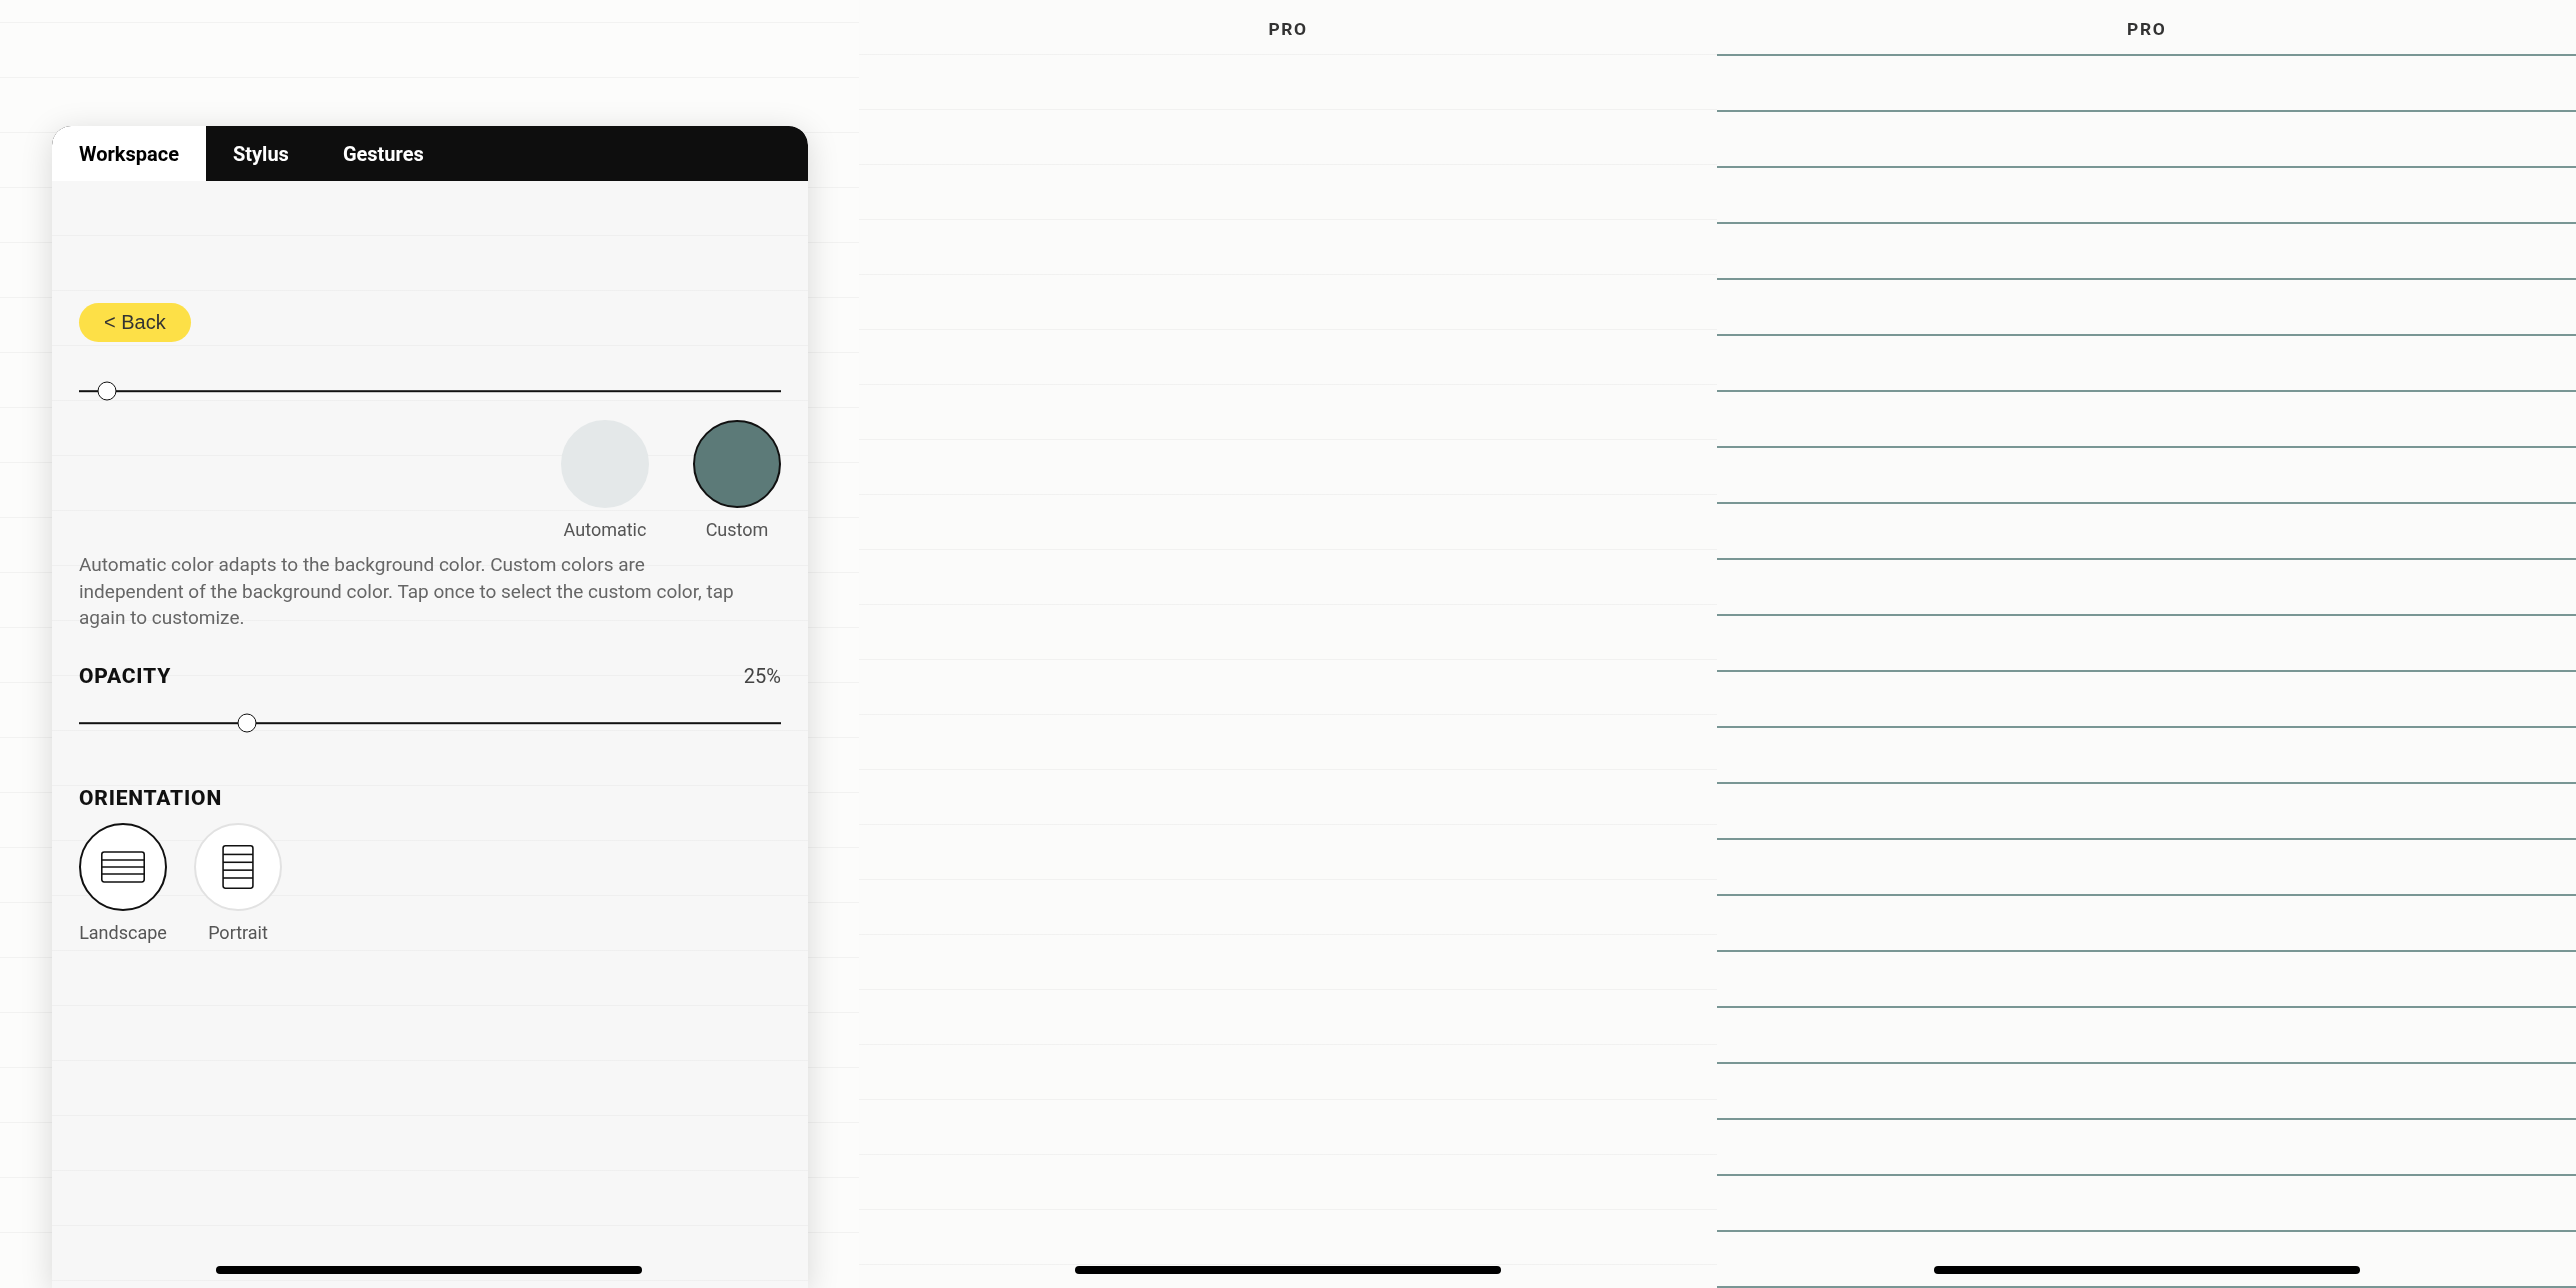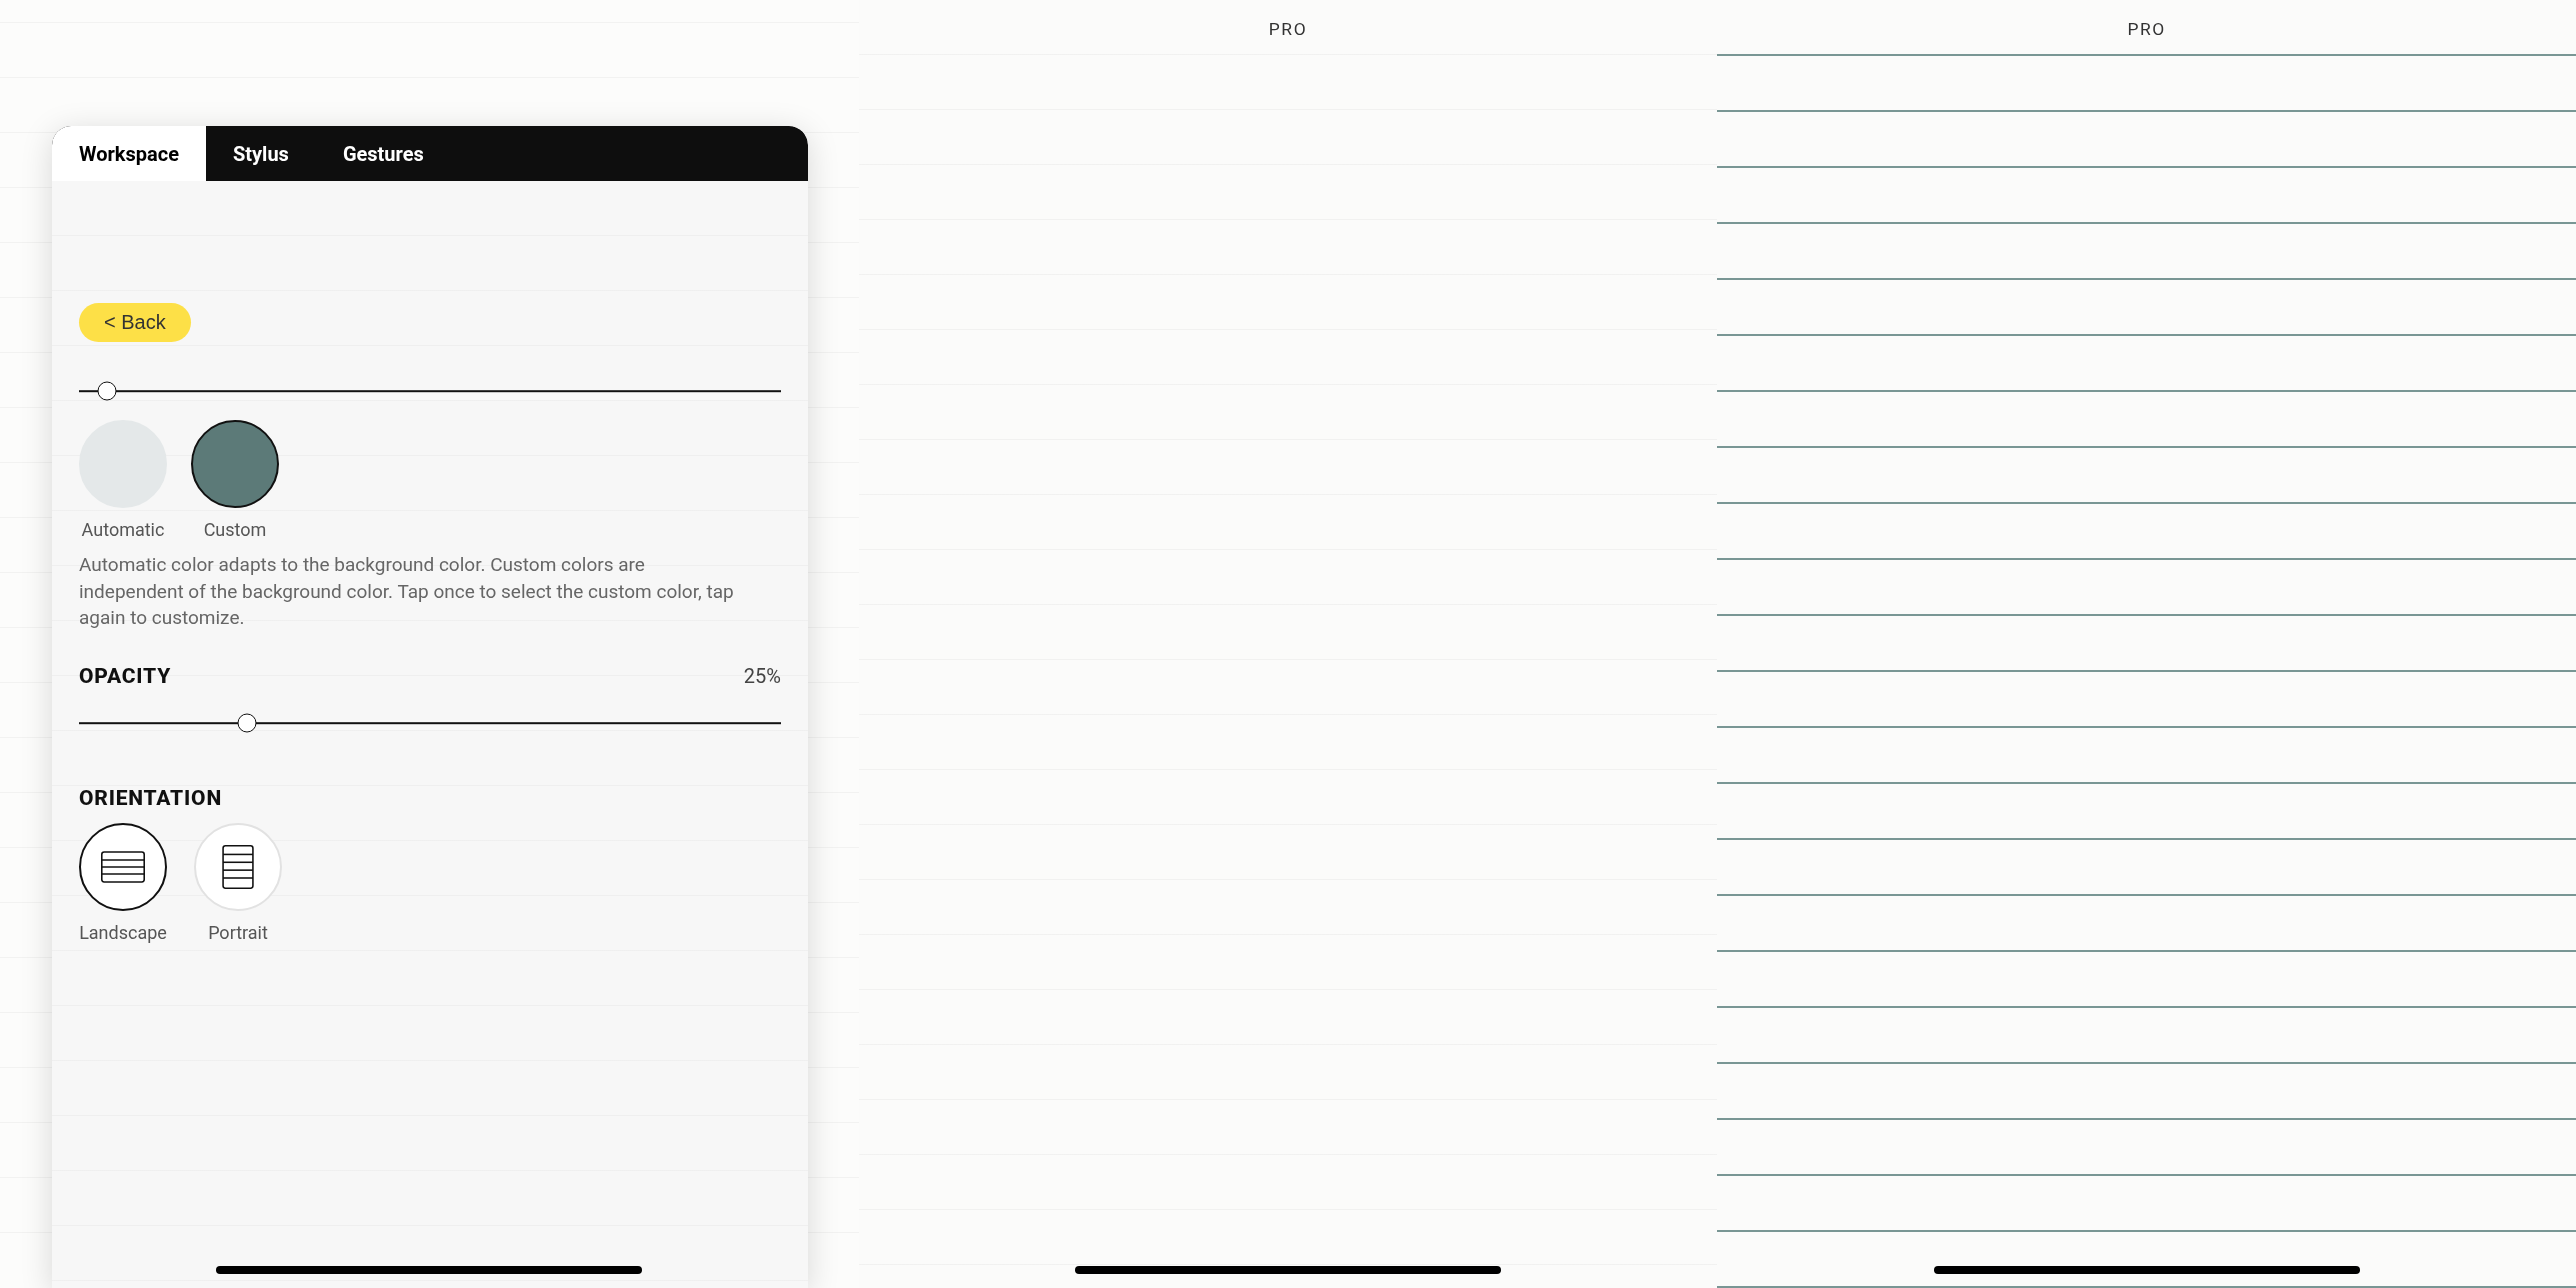--- a/index.html
+++ b/index.html
@@ -19,21 +19,21 @@
       repeating-linear-gradient(to bottom, transparent 0, transparent 54px, #799694 54px, #799694 56px);
     background-color: #fbfbfa;
   }
 
   .pro-label {
     position: absolute;
     top: 19px;
     left: 50%;
     transform: translateX(-50%);
     font-size: 17.4px;
-    font-weight: 400;
+    font-weight: 700;
     letter-spacing: 1.6px;
     color: #333;
   }
 
   
   .settings-panel {
     position: absolute;
     top: 126px;
     left: 52px;
     width: 756px;
@@ -150,21 +150,21 @@
   }
 
   .desc {
     font-size: 19px;
     color: #666;
     line-height: 1.4;
     margin: 8px 0 32px;
     max-width: 96%;
   }
 
-  .swatch-row { display: flex; gap: 24px; margin: 12.6px 0 12.6px; }
+  .swatch-row { display: flex; gap: 44px; margin: 12.6px 0 12.6px; justify-content: flex-end; }
   .swatch-item { text-align: center; }
   .swatch {
     width: 88px;
     height: 88px;
     border-radius: 50%;
     margin: 0 auto 11px;
     border: 2.4px solid transparent;
     cursor: pointer;
   }
   .swatch.auto { background: #e4e8e9; border-color: #e4e8e9; }

